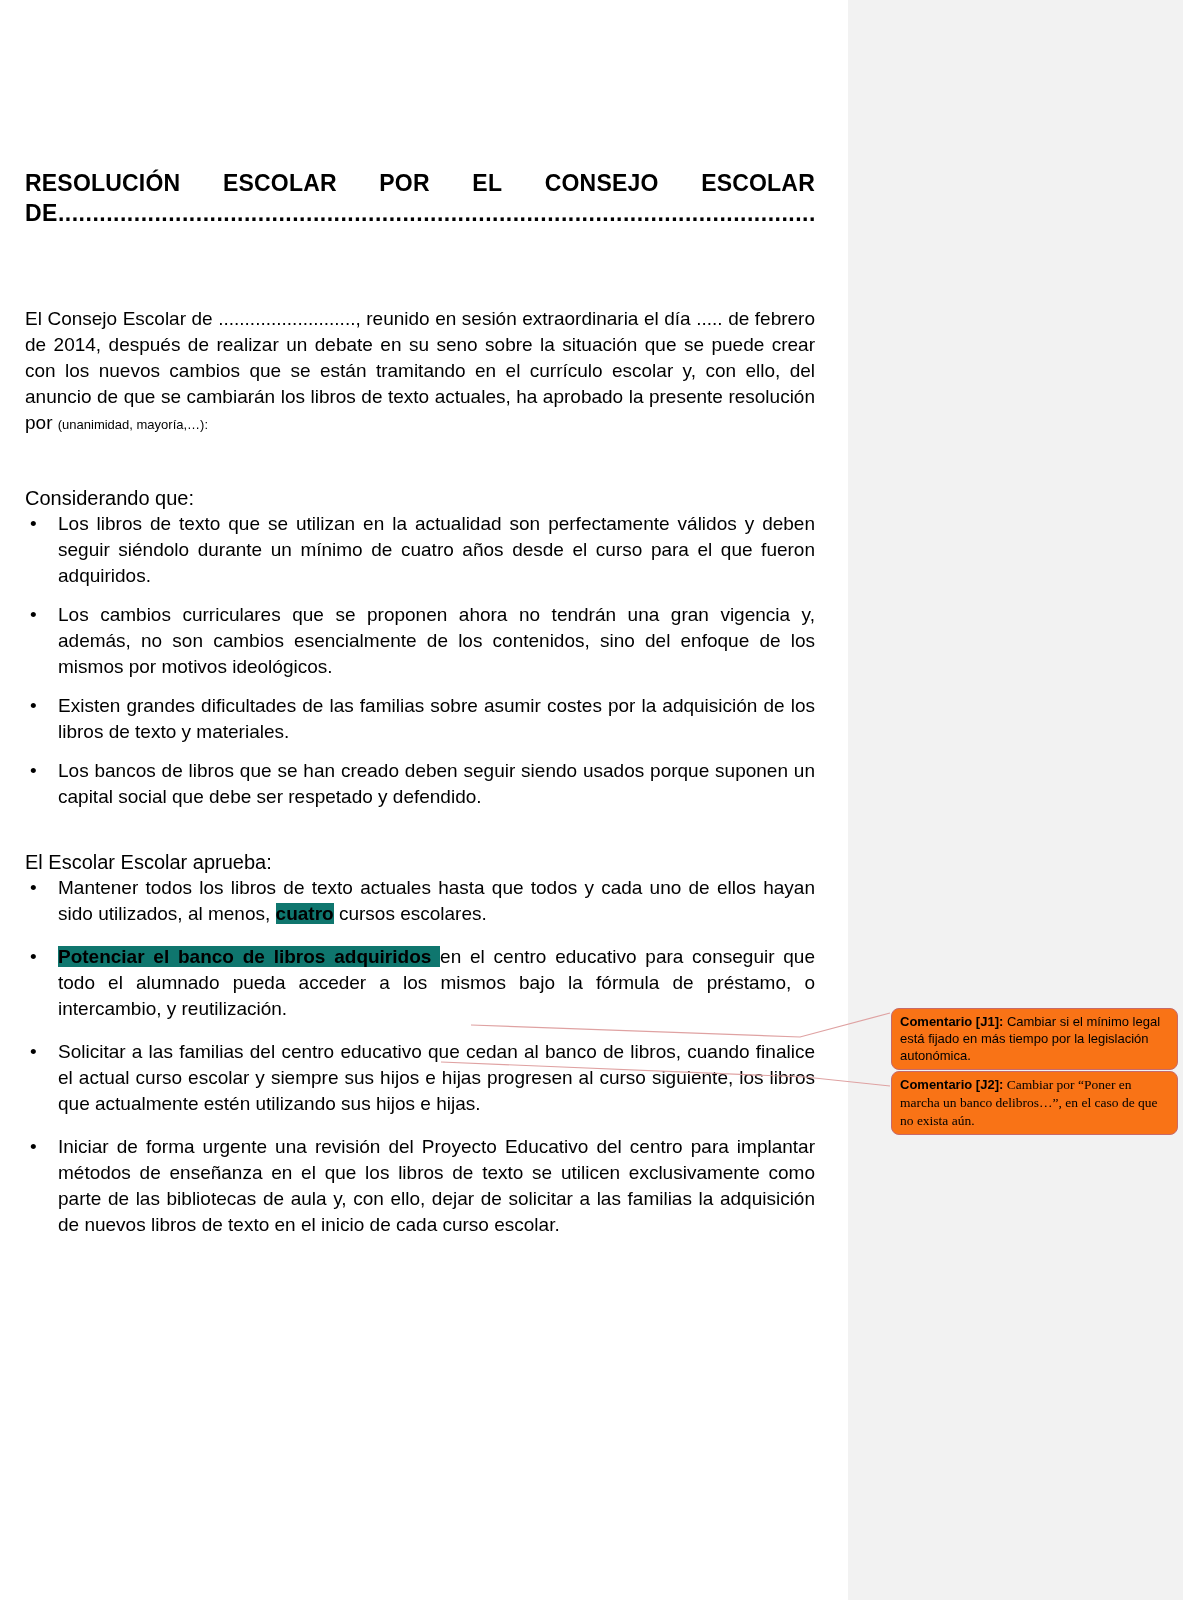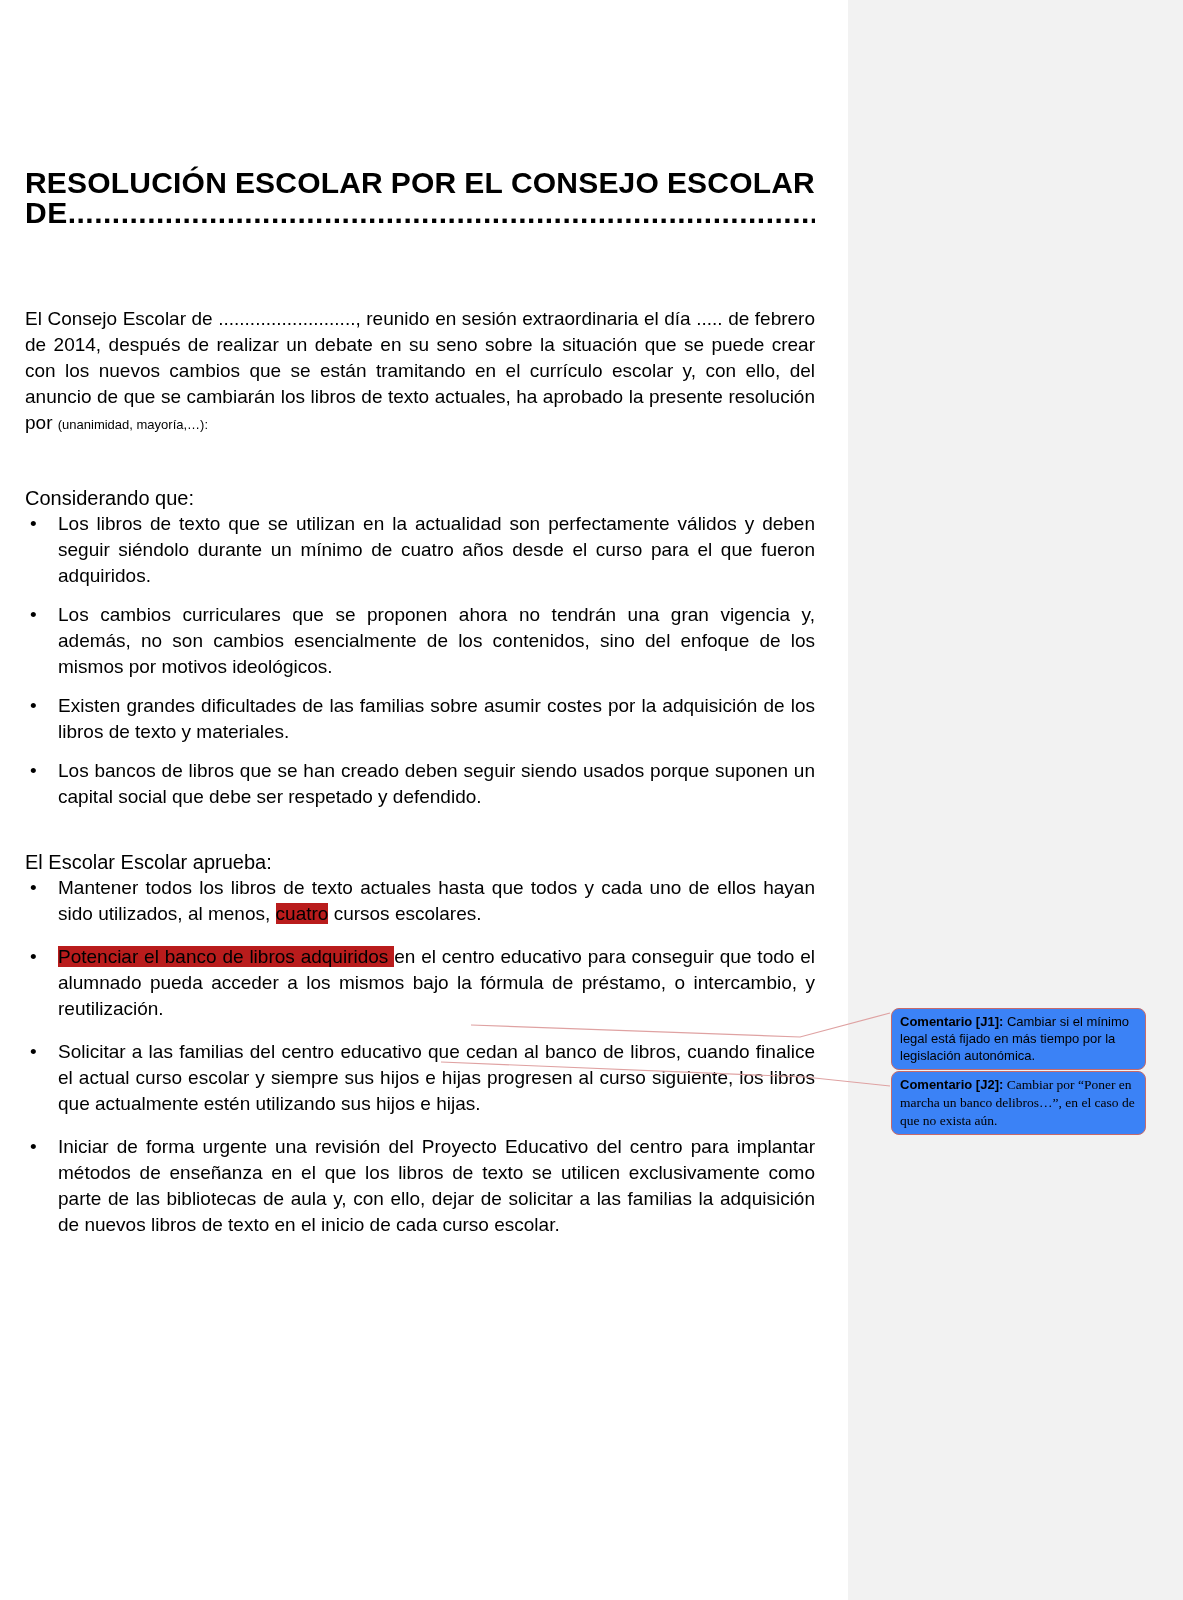--- a/index.html
+++ b/index.html
@@ -9,21 +9,21 @@
     overflow:hidden;
   }
   .markup-margin{
     position:absolute;left:848px;top:0;width:335px;height:1600px;
     background:#f2f2f2;
   }
   .column{
     position:absolute;left:25px;top:168px;width:790px;
   }
   .title{
-    margin:0;font-size:30px;font-weight:bold;line-height:30px;letter-spacing:.2px;
+    margin:0;font-size:23px;font-weight:bold;line-height:30px;letter-spacing:.2px;
   }
   .title-line1{display:flex;justify-content:space-between;}
   .title-line2{
     display:block;width:100%;overflow:hidden;white-space:nowrap;letter-spacing:.5px;
   }
   .intro{
     margin:78px 0 0 0;font-size:19px;line-height:26px;text-align:justify;
   }
   .small-note{font-size:13px;}
   .section-heading{
@@ -34,28 +34,28 @@
     list-style:none;margin:1px 0 0 0;padding:0;
   }
   ul.doc-list li{
     position:relative;padding-left:33px;margin-bottom:13px;
     font-size:19px;line-height:26px;text-align:justify;
   }
   ul.doc-list.aprueba li{margin-bottom:17px;}
   ul.doc-list li::before{
     content:"\2022";position:absolute;left:5px;top:0;font-size:19px;
   }
-  .hl{background:#b91c1c;}
+  .hl{background:#0f766e;font-weight:bold;}
   .leaders{
     position:absolute;left:0;top:0;width:1183px;height:1600px;
     pointer-events:none;
   }
   .comment-box{
-    position:absolute;left:891px;width:255px;box-sizing:border-box;
-    background:#3b82f6;border:1.5px solid #c76a6a;border-radius:8px;
+    position:absolute;left:891px;width:287px;box-sizing:border-box;
+    background:#f97316;border:1.5px solid #c76a6a;border-radius:8px;
     padding:4px 8px 5px 8px;font-size:13px;line-height:1.32;color:#000;
   }
   .comment-box.j1{top:1008px;}
   .comment-box.j2{top:1071px;}
   .comment-label{font-weight:bold;}
   .comment-text-serif{
     font-family:"Liberation Serif","DejaVu Serif",serif;font-size:13.5px;
   }
 </style>
 </head>

